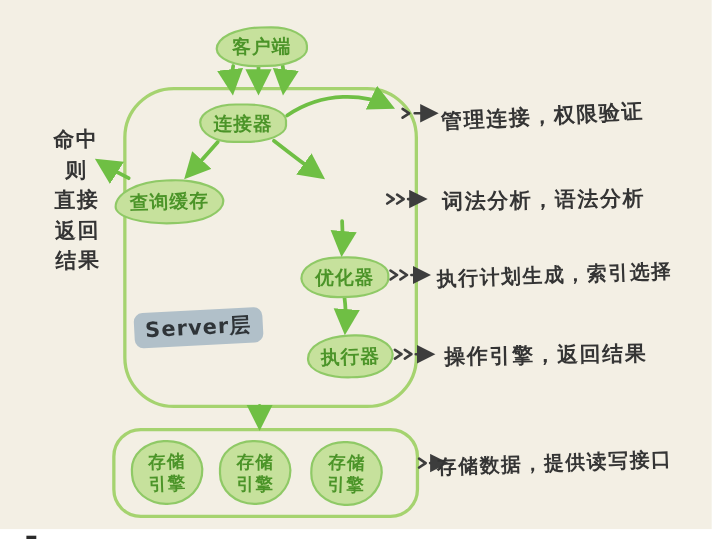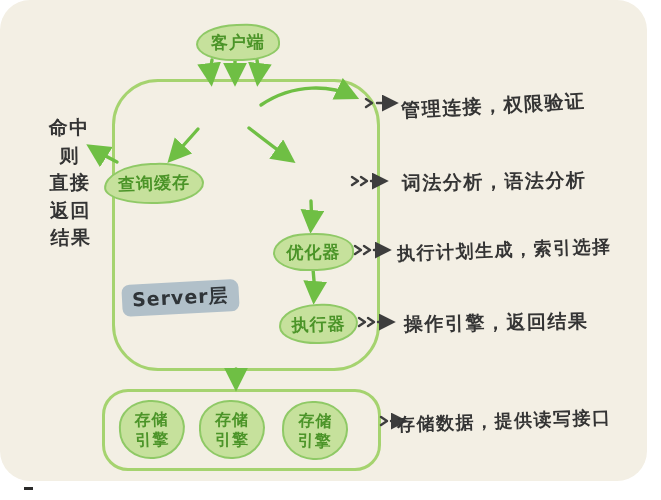--- a/index.html
+++ b/index.html
@@ -4,21 +4,20 @@
 <style>
   html,body{margin:0;padding:0;}
   body{
     width:661px;height:500px;background:#ffffff;
     font-family:"DejaVu Sans",sans-serif;
     position:relative;overflow:hidden;
   }
   .canvas{
     position:absolute;left:0;top:0;width:647px;height:481px;
     background:#f3efe4;
-    border-radius:30px;
   }
   .arrow-layer{position:absolute;left:0;top:0;width:661px;height:500px;z-index:2;}
   .server-box{
     position:absolute;left:112px;top:79px;width:262px;height:286px;
     border:3px solid #a5d36f;border-radius:46px;z-index:1;
   }
   .storage-box{
     position:absolute;left:102px;top:389px;width:273px;height:76px;
     border:3px solid #a5d36f;border-radius:26px;z-index:1;
   }
@@ -92,20 +91,21 @@
     <g stroke="#3d3d3d" stroke-width="2.4" fill="none" stroke-linecap="round" stroke-linejoin="round">
       <path d="M366,99 l6,4 -6,4 M377,103 h17" marker-end="url(#ad)"></path>
       <path d="M352,177 l6,4 -6,4 M361,177 l6,4 -6,4 M371,181 h13" marker-end="url(#ad)"></path>
       <path d="M355,246 l6,4 -6,4 M364,246 l6,4 -6,4 M374,250 h13" marker-end="url(#ad)"></path>
       <path d="M359,318 l6,4 -6,4 M368,318 l6,4 -6,4 M378,322 h13" marker-end="url(#ad)"></path>
       <path d="M381,417 l6,4 -6,4 M391,421 h12" marker-end="url(#ad)"></path>
     </g>
   </svg>
 
   <div class="bubble b-client">客户端</div>
+  <div class="bubble b-connector">连接器</div>
   <div class="bubble b-cache">查询缓存</div>
   <div class="bubble b-optimizer">优化器</div>
   <div class="bubble b-executor">执行器</div>
 
   <div class="bubble b-storage b-st1">存储
 引擎</div>
   <div class="bubble b-storage b-st2">存储
 引擎</div>
   <div class="bubble b-storage b-st3">存储
 引擎</div>

